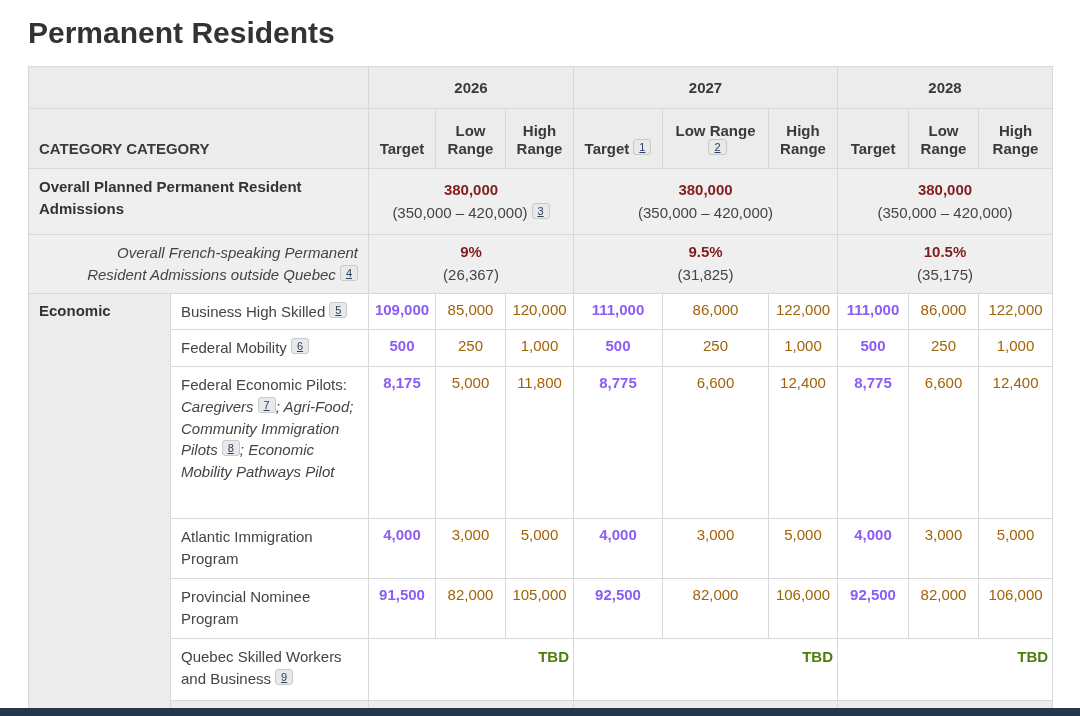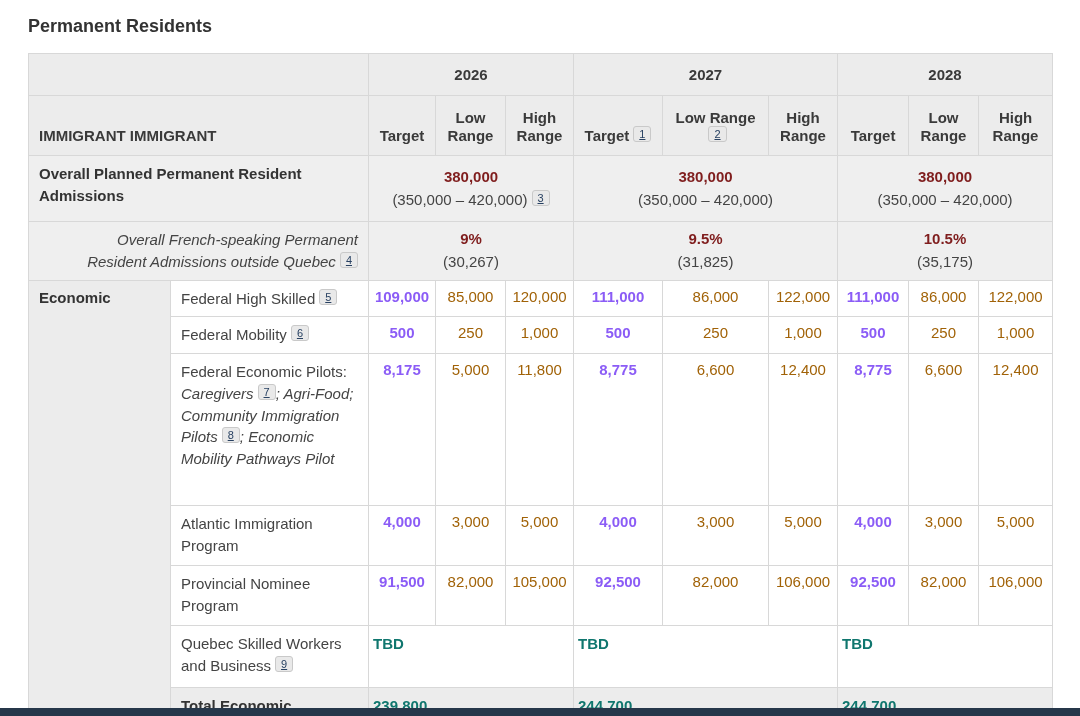--- a/index.html
+++ b/index.html
@@ -3,37 +3,37 @@
 <meta charset="utf-8">
 <style>
   :root{
     --accent:#26374a; --header-bg:#ececec; --shaded-bg:#efefef;
     --total-bg:#ececec; --link:#284162; --border:#d8d8d8;
   }
   *{box-sizing:border-box;}
   html,body{margin:0;padding:0;width:1080px;height:716px;overflow:hidden;background:#fff;
     font-family:"Liberation Sans","DejaVu Sans",sans-serif;color:#333;}
   .page{padding:12px 28px 0 28px;}
-  h1{font-size:18px;font-weight:700;color:#333;margin:4px 0 16px 0;}
+  h1{font-size:30px;font-weight:700;color:#333;margin:4px 0 16px 0;}
   table{border-collapse:collapse;table-layout:fixed;width:1024px;font-size:15px;}
   th,td{border:1px solid var(--border);vertical-align:top;}
   thead th{background:var(--header-bg);font-weight:700;color:#3a3a3a;}
   .year-row th{text-align:center;height:36px;vertical-align:middle;padding:12px;}
   .sub-row th{text-align:center;vertical-align:bottom;height:60px;padding:6px 5px 9px;line-height:1.25;}
   .sub-row th.cat{text-align:left;padding-left:10px;}
   td.section-cell{background:var(--header-bg);font-weight:700;padding:8px 10px;color:#333;}
   td.label-cell{padding:7px 10px;color:#444;line-height:1.45;}
   td.label-cell .seg-bold{font-weight:700;color:#333;}
   .italic{font-style:italic;}
   td.label-right{text-align:right;padding-left:28px;}
   tr.shaded td{background:var(--shaded-bg);}
   td.merged-val{text-align:center;vertical-align:middle;line-height:1.5;padding:6px 4px;}
   .val-line{font-weight:700;color:#7f1d1d;}
   .range-line{font-weight:400;color:#444;}
-  td.merged-simple{text-align:left;vertical-align:top;font-weight:700;color:#0f766e;padding:9px 4px;}
+  td.merged-simple{text-align:right;vertical-align:top;font-weight:700;color:#4d7c0f;padding:9px 4px;}
   td.num{text-align:center;padding:7px 3px;color:#a16207;}
   td.num.target{font-weight:700;color:#8b5cf6;}
   tr.total-row td{background:var(--total-bg);}
   tr.total-row td.label-cell{font-weight:700;color:#333;}
   .fn{display:inline-block;background:#e9e9e9;border:1px solid #c9c9c9;border-radius:3px;
     font-size:11px;font-weight:400;font-style:normal;line-height:14px;padding:0 5px;margin-left:4px;
     color:var(--link);text-decoration:underline;position:relative;top:-3px;cursor:pointer;}
   .accent-bar{position:fixed;left:0;bottom:0;width:1080px;height:8px;background:var(--accent);}
   
   #row-overall-admissions{height:66px;}
@@ -66,21 +66,21 @@
         <col style="width: 74px;">
       </colgroup>
       <thead>
         <tr class="year-row">
           <th colspan="2"></th>
           <th colspan="3">2026</th>
           <th colspan="3">2027</th>
           <th colspan="3">2028</th>
         </tr>
         <tr class="sub-row">
-          <th class="cat" colspan="2">IMMIGRANT IMMIGRANT</th>
+          <th class="cat" colspan="2">CATEGORY CATEGORY</th>
           <th>Target</th>
           <th>Low Range</th>
           <th>High Range</th>
           <th>Target<a class="fn">1</a></th>
           <th>Low Range<a class="fn">2</a></th>
           <th>High Range</th>
           <th>Target</th>
           <th>Low Range</th>
           <th>High Range</th>
         </tr>
@@ -98,34 +98,34 @@
           </td>
           <td class="merged-val" colspan="3">
             <div class="val-line">380,000</div>
             <div class="range-line">(350,000 – 420,000)</div>
           </td>
         </tr>
         <tr class="shaded " id="row-french-speaking">
           <td class="label-cell label-right" colspan="2"><span class="italic ">Overall French-speaking Permanent Resident Admissions outside Quebec</span><a class="fn">4</a></td>
           <td class="merged-val" colspan="3">
             <div class="val-line">9%</div>
-            <div class="range-line">(30,267)</div>
+            <div class="range-line">(26,367)</div>
           </td>
           <td class="merged-val" colspan="3">
             <div class="val-line">9.5%</div>
             <div class="range-line">(31,825)</div>
           </td>
           <td class="merged-val" colspan="3">
             <div class="val-line">10.5%</div>
             <div class="range-line">(35,175)</div>
           </td>
         </tr>
         <tr id="row-federal-high-skilled">
           <td class="section-cell" rowspan="7">Economic</td>
-          <td class="label-cell" colspan="1"><span>Federal High Skilled</span><a class="fn">5</a></td>
+          <td class="label-cell" colspan="1"><span>Business High Skilled</span><a class="fn">5</a></td>
           <td class="num target">109,000</td>
           <td class="num">85,000</td>
           <td class="num">120,000</td>
           <td class="num target">111,000</td>
           <td class="num">86,000</td>
           <td class="num">122,000</td>
           <td class="num target">111,000</td>
           <td class="num">86,000</td>
           <td class="num">122,000</td>
         </tr>

